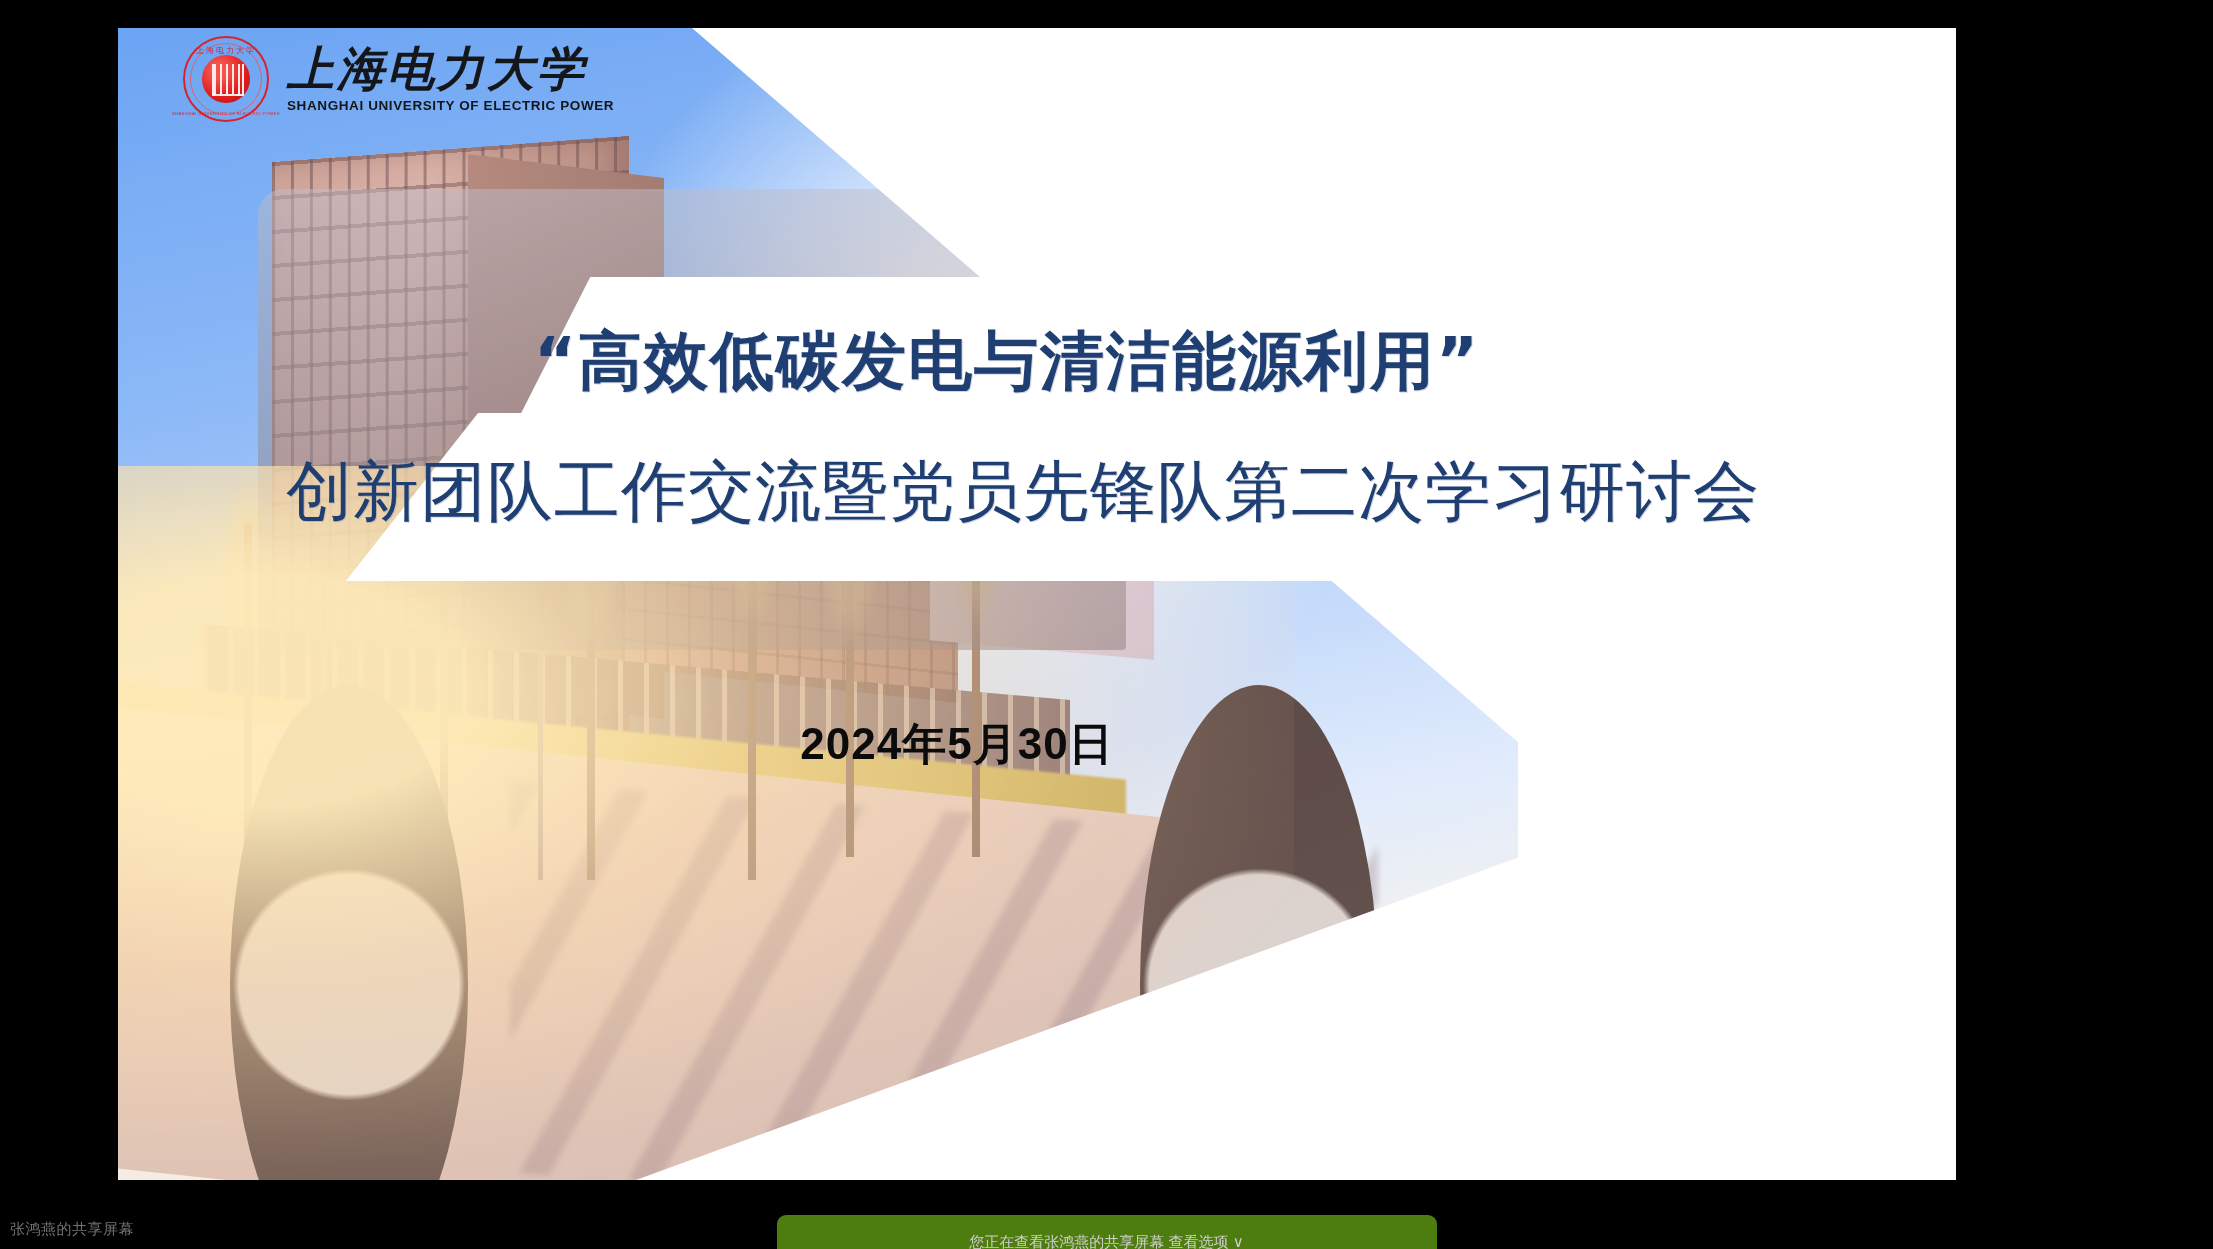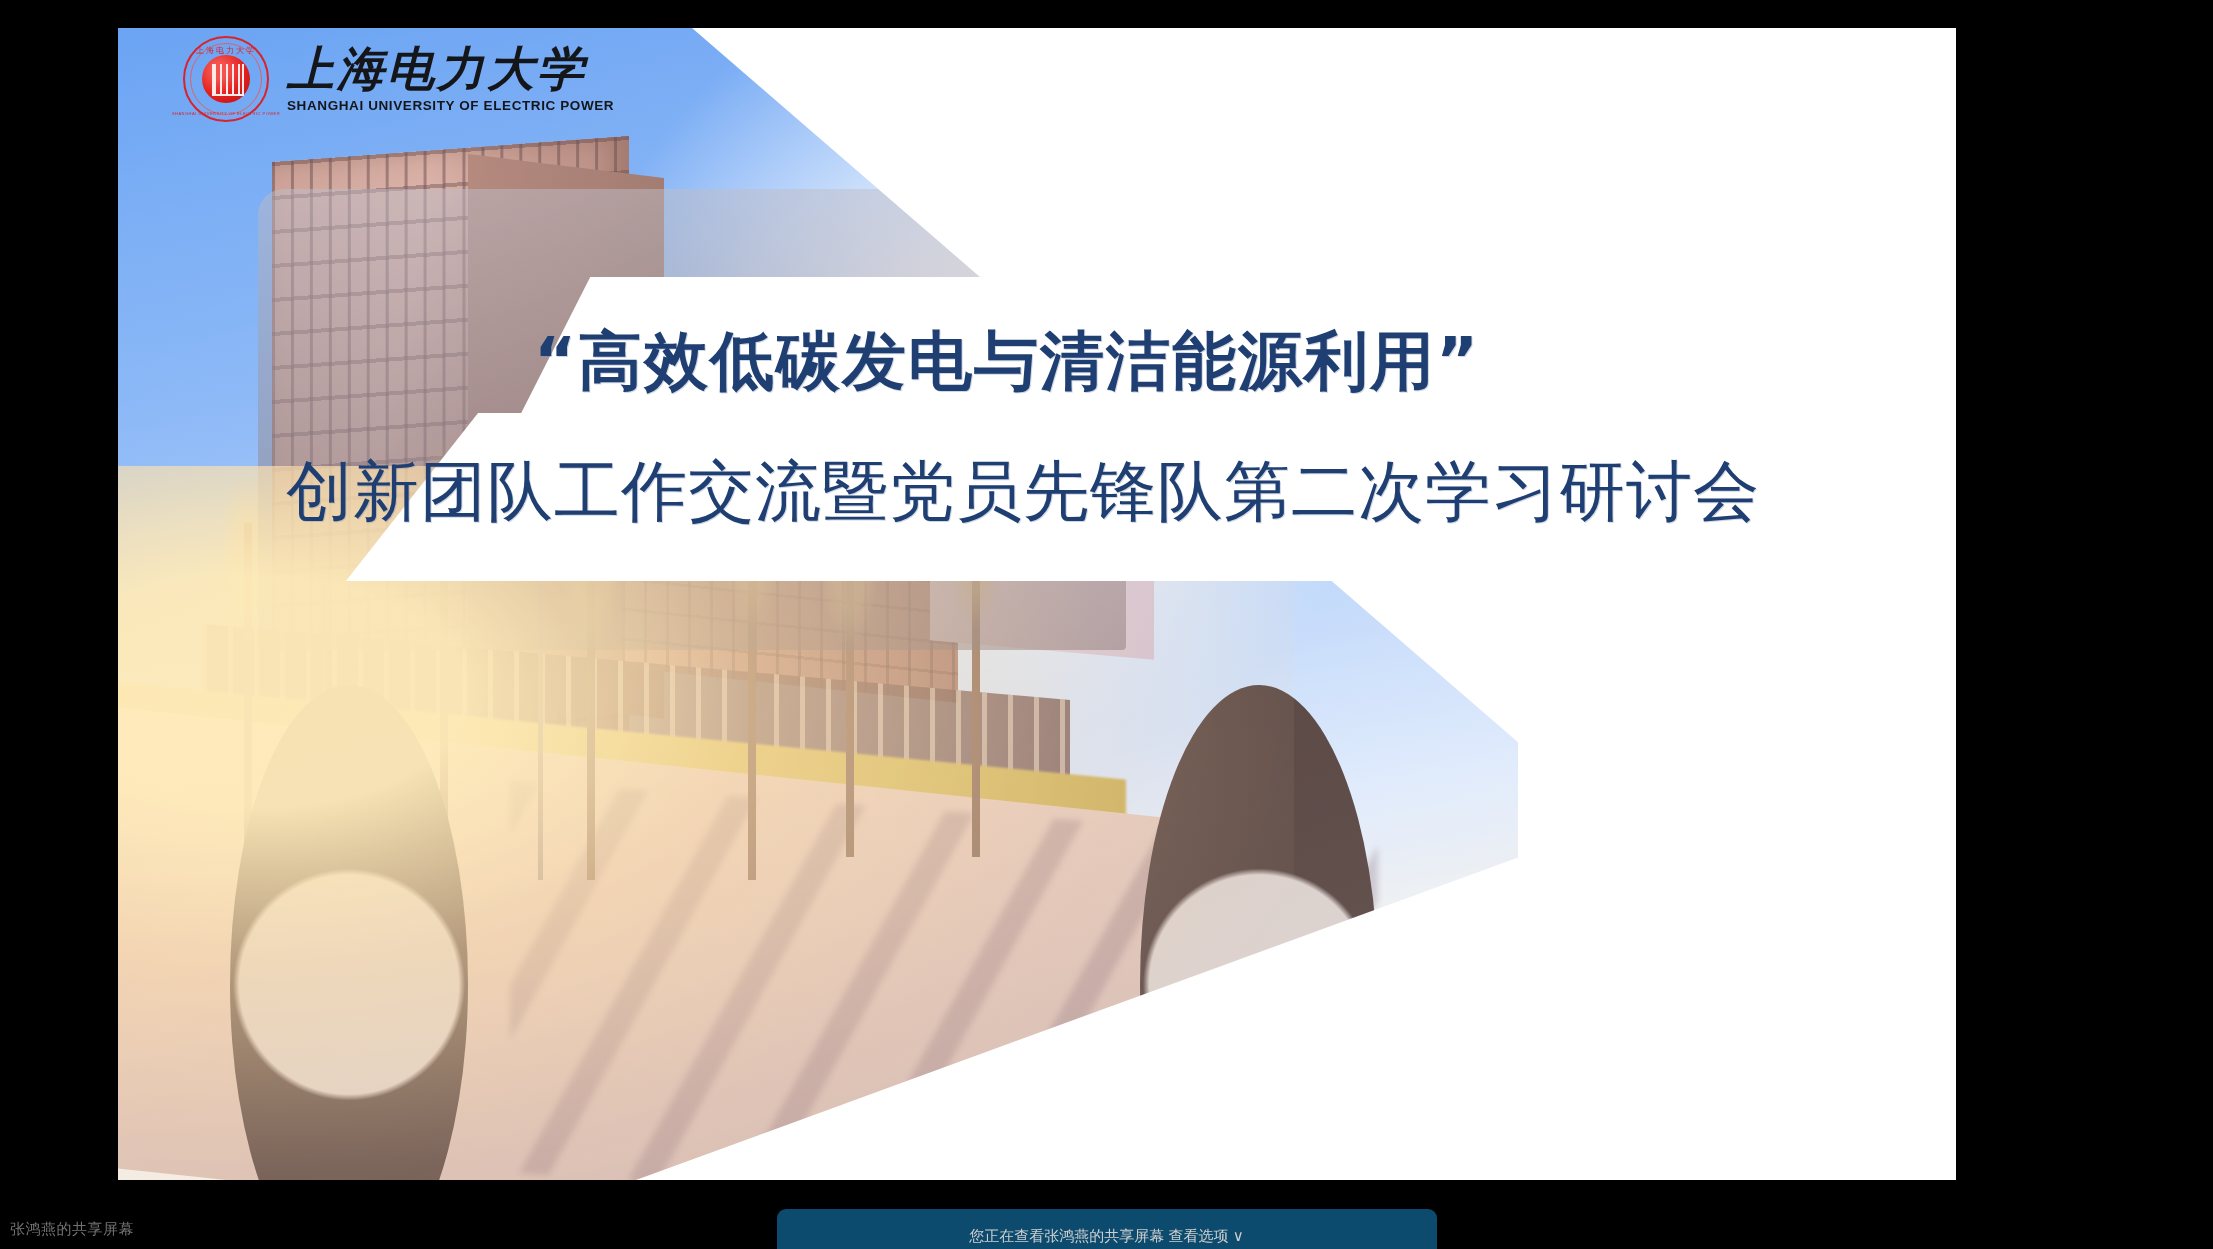--- a/index.html
+++ b/index.html
@@ -217,22 +217,22 @@
 
   
   #share-label{
     position:absolute;left:10px;bottom:10px;z-index:60;
     color:#737373;font-size:15px;letter-spacing:.5px;
     text-shadow:0 1px 2px #000;
     text-align:right;
   }
   #bottom-bar{
     position:absolute;left:50%;transform:translateX(-50%);
-    bottom:0;width:660px;height:40px;
-    background:#0c4a6e;border-radius:9px 9px 0 0;
+    bottom:0;width:660px;height:34px;
+    background:#4d7c0f;border-radius:9px 9px 0 0;
     z-index:60;overflow:hidden;
     box-shadow:0 -2px 10px rgba(0,0,0,.6);
   }
   #bottom-bar-text{
     position:absolute;left:0;right:0;top:18px;
     text-align:center;color:#cfcfcf;font-size:15px;white-space:nowrap;
   }
 </style>
 </head>
 <body>
@@ -302,20 +302,21 @@
         <div class="arc-en">SHANGHAI UNIVERSITY OF ELECTRIC POWER</div>
       </div>
       <div id="logo-text">
         <div id="logo-cn">上海电力大学</div>
         <div id="logo-en">SHANGHAI UNIVERSITY OF ELECTRIC POWER</div>
       </div>
     </div>
 
     <div id="headline-main">“高效低碳发电与清洁能源利用”</div>
     <div id="headline-sub">创新团队工作交流暨党员先锋队第二次学习研讨会</div>
+    <div id="slide-date">2024年5月30日</div>
 
   </div>
 
   <div id="share-label">张鸿燕的共享屏幕</div>
   <div id="bottom-bar">
     <div id="bottom-bar-text">您正在查看张鸿燕的共享屏幕   查看选项 ∨</div>
   </div>
 
 </div>
 

